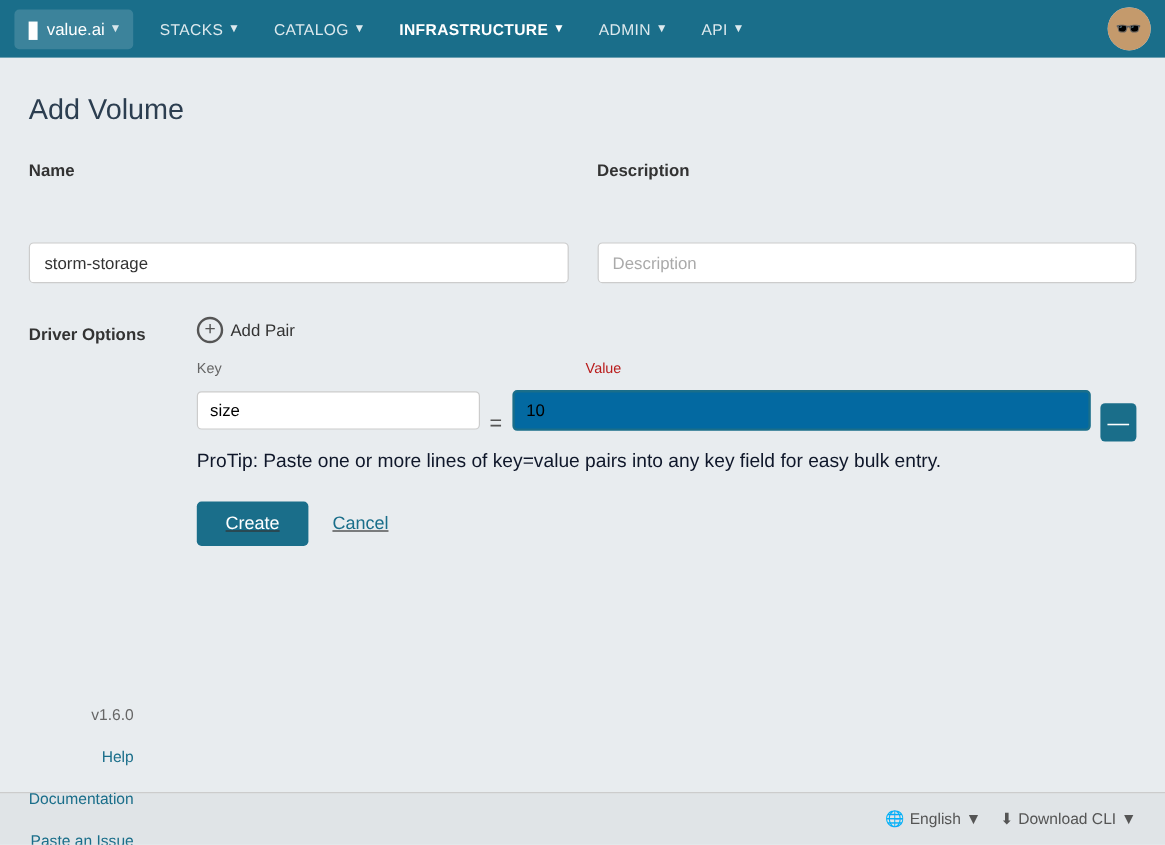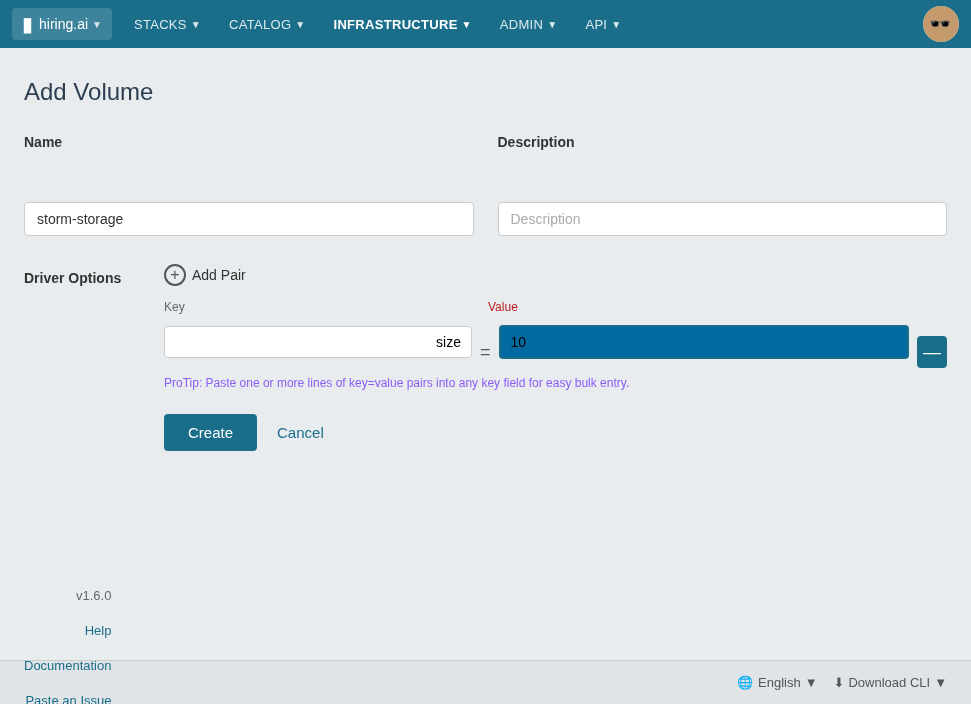--- a/index.html
+++ b/index.html
@@ -169,28 +169,27 @@
     }
 
     .kv-pair {
       display: flex;
       align-items: center;
       gap: 8px;
       margin-bottom: 8px;
     }
 
     .kv-key-input {
-      width: 308px;
+      width: 236px;
       border: 1px solid #ccc;
       border-radius: 4px;
       padding: 7px 10px;
       font-size: 14px;
       background: white;
       outline: none;
-      text-align: right;
     }
 
     .kv-equals {
       font-size: 18px;
       color: #555;
       padding-top: 20px;
       flex-shrink: 0;
     }
 
     .kv-val-input {
@@ -213,32 +212,33 @@
       align-items: center;
       justify-content: center;
       cursor: pointer;
       color: white;
       font-size: 18px;
       margin-top: 20px;
       flex-shrink: 0;
     }
 
     .protip {
-      font-size: 12px;
-      color: #8b5cf6;
+      font-size: 16px;
+      color: #0f172a;
       margin-top: 8px;
     }
 
     
     .action-row {
       display: flex;
       align-items: flex-end;
       gap: 12px;
       margin-top: 20px;
       padding-left: 140px;
+      text-decoration: underline;
     }
 
     .btn-create {
       background: #1a6e8a;
       color: white;
       border: none;
       border-radius: 4px;
       padding: 10px 24px;
       font-size: 15px;
       font-weight: 500;
@@ -311,21 +311,21 @@
     }
     .kv-key-lbl { width: 280px; font-size: 12px; color: #666; }
     .kv-val-lbl { flex: 1; font-size: 12px; color: #b91c1c; padding-left: 36px; }
   </style>
 </head>
 <body>
 
 <nav>
   <div class="nav-logo">
     <span class="nav-logo-icon">▮</span>
-    <span class="nav-logo-text">hiring.ai</span>
+    <span class="nav-logo-text">value.ai</span>
     <span class="nav-logo-arrow">▼</span>
   </div>
   <div class="nav-items">
     <div class="nav-item">
       <span>STACKS</span>
       <span class="arrow">▼</span>
     </div>
     <div class="nav-item">
       <span>CATALOG</span>
       <span class="arrow">▼</span>

